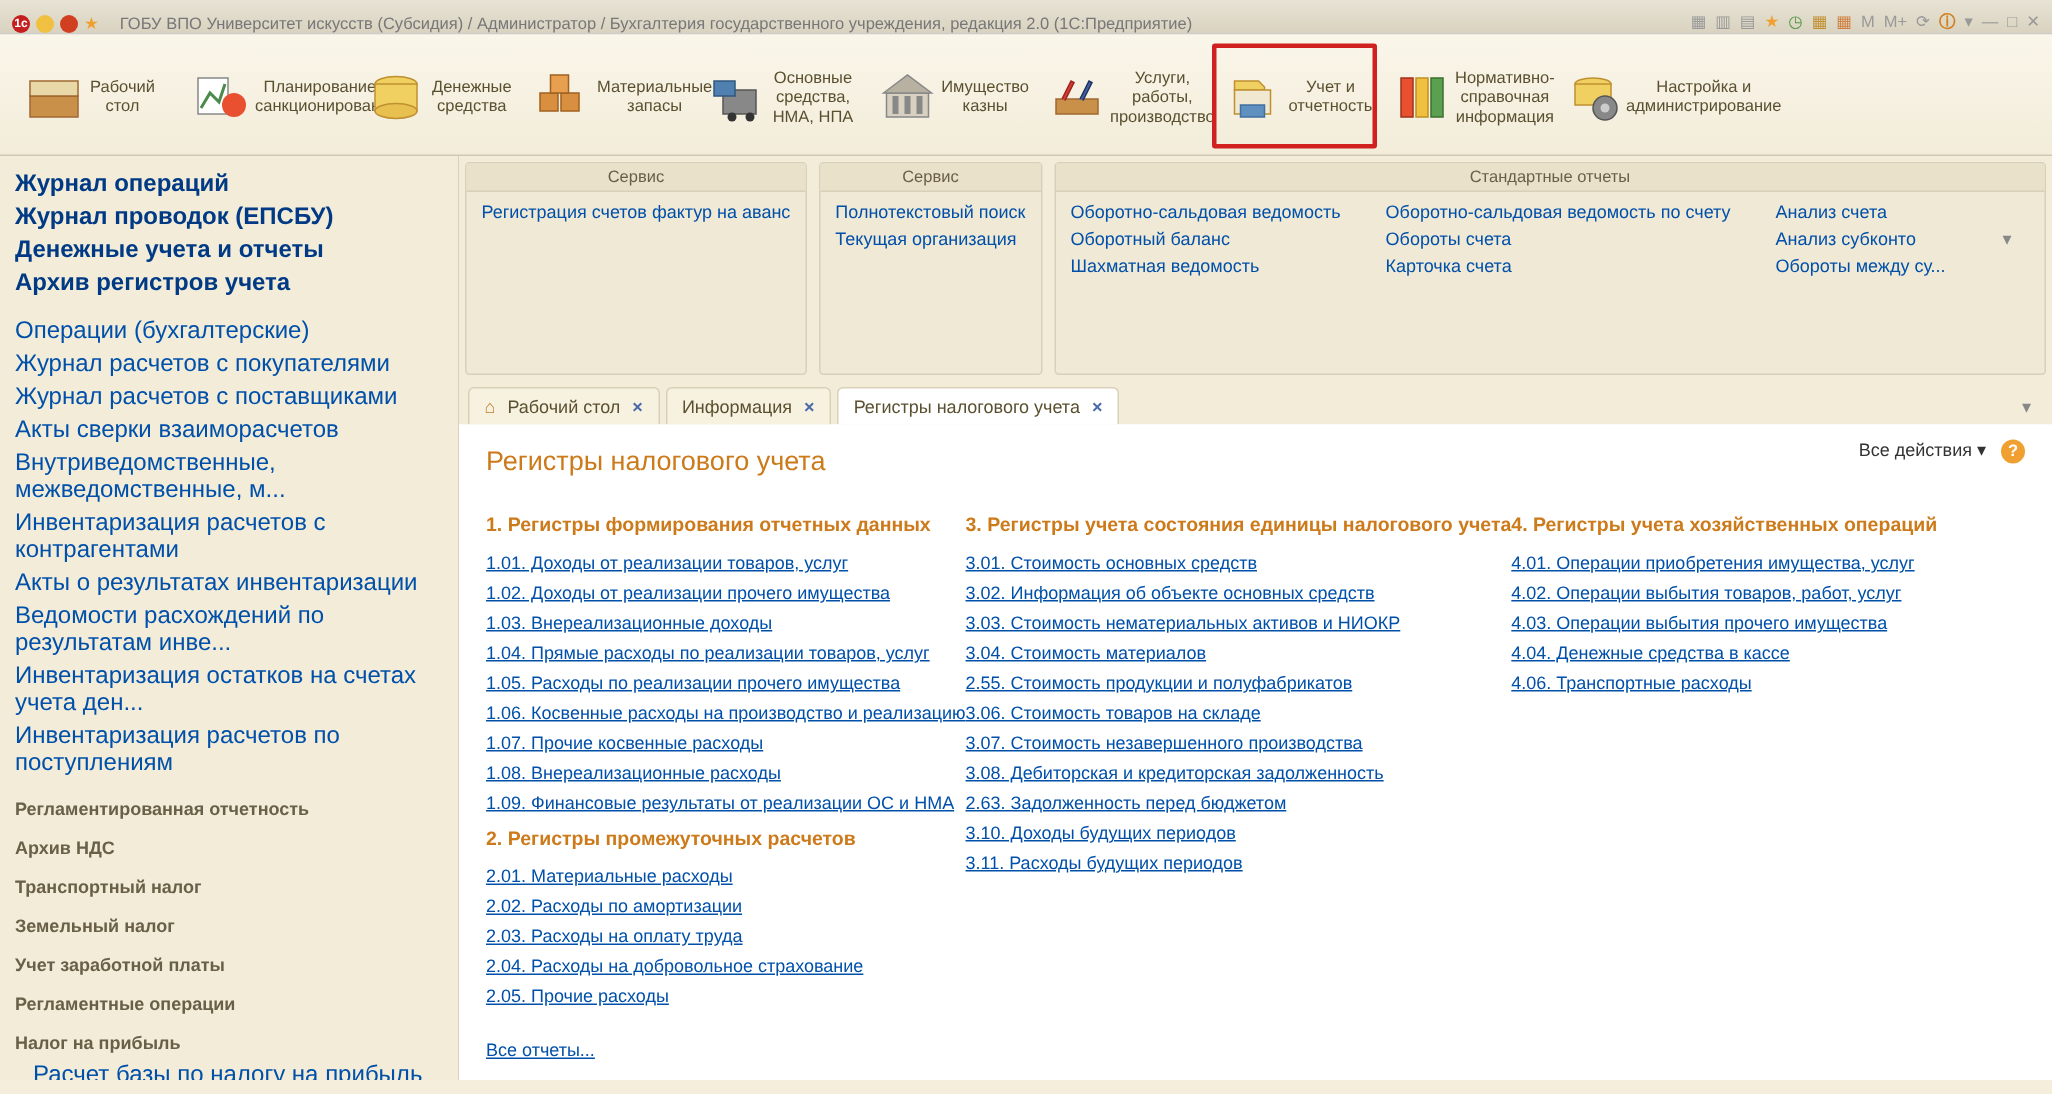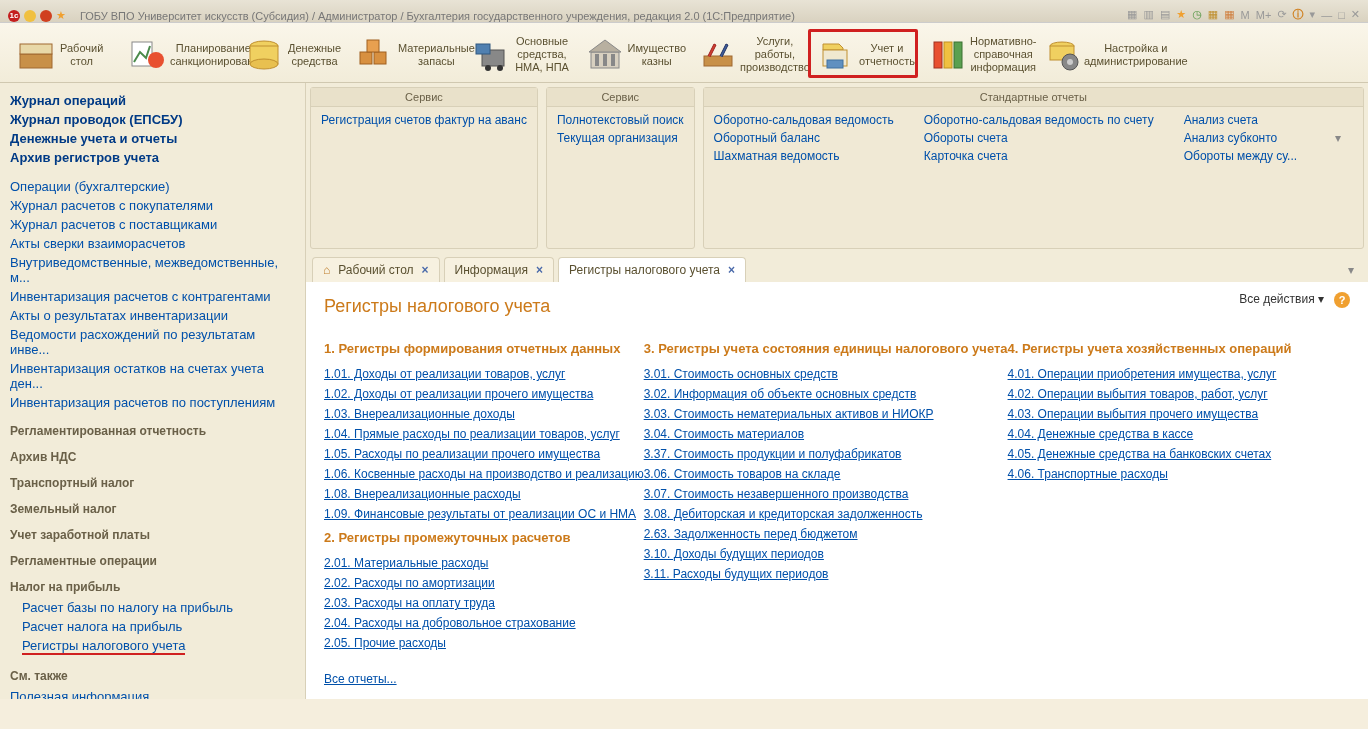--- a/index.html
+++ b/index.html
@@ -6,26 +6,26 @@
 .titlebar{height:22px;background:linear-gradient(#e8e3d5,#d9d2c0);display:flex;align-items:flex-end;padding:0 8px;font-size:11px;color:#666;border-bottom:1px solid #ccc}
 .tb-left{display:flex;align-items:center;gap:4px}
 .tb-dot{width:12px;height:12px;border-radius:50%;display:inline-block}
 .tb-1c{background:#c41e1e;font-size:8px;color:#fff;text-align:center;line-height:12px;font-weight:bold}
 .tb-star{color:#f0a030}
 .tb-title{margin-left:10px;color:#777}
 .tb-right{margin-left:auto;display:flex;gap:6px;align-items:center;color:#999}
 .tb-right span{cursor:default}
 .toolbar{background:linear-gradient(#faf6ea,#f2ecd9);border-bottom:1px solid #d0c8b0;padding:6px 10px 4px;display:flex;gap:6px}
 .tb-item{display:flex;flex-direction:row;align-items:center;width:104px;text-align:center;cursor:pointer;padding:4px 2px;border-radius:3px;color:#5a5030}
-.tb-item.active{border:3px solid #d02020;border-radius:2px;padding:1px 0}
+.tb-item.active{border:3px solid #d02020;border-radius:2px;padding:12px 0}
 .tb-icon{width:48px;height:40px;display:flex;align-items:center;justify-content:center;font-size:30px}
 .tb-label{font-size:11px;line-height:13px;color:#5a5030;margin-top:2px}
 .subbar{display:flex;background:#f2ecd9}
 .left-panel{width:285px;background:#f2ecd9;padding:8px 10px;overflow-y:auto;border-right:1px solid #d8d0b8;height:600px}
-.left-panel a{display:block;color:#0050aa;text-decoration:none;padding:2px 0;font-size:13px;cursor:pointer}
+.left-panel a{display:block;color:#0050aa;text-decoration:none;padding:2px 0;font-size:16px;cursor:pointer}
 .left-panel .bold{font-weight:bold;color:#003a85}
 .left-panel .hdr{font-weight:bold;color:#6a6048;margin:12px 0 4px;font-size:12px}
 .left-panel .indent{padding-left:12px}
 .left-panel .red-under{border-bottom:2px solid #d02020;display:inline-block}
 .svc-row{display:flex;flex:1}
 .svc-block{border:1px solid #d8d0b8;border-radius:3px;margin:4px;background:#f0e9d5}
 .svc-title{text-align:center;font-size:11px;color:#6a6048;padding:3px;background:#e9e1ca;border-bottom:1px solid #d8d0b8}
 .svc-body{padding:4px 10px;display:flex;gap:30px}
 .svc-col a{display:block;color:#0050aa;text-decoration:none;font-size:12px;padding:2px 0;cursor:pointer}
 .svc-drop{width:22px;display:flex;align-items:center;justify-content:center;color:#888;cursor:pointer}
@@ -282,50 +282,50 @@
         <h1>Регистры налогового учета</h1>
         <div class="cols" id="cols">
             <div class="col">
               <h3>1.  Регистры формирования отчетных данных</h3>
               <a>1.01. Доходы от реализации товаров, услуг</a>
               <a>1.02. Доходы от реализации прочего имущества</a>
               <a>1.03. Внереализационные доходы</a>
               <a>1.04. Прямые расходы по реализации товаров, услуг</a>
               <a>1.05. Расходы по реализации прочего имущества</a>
               <a>1.06. Косвенные расходы на производство и реализацию</a>
+              <a>1.07. Прочие косвенные расходы</a>
               <a>1.08. Внереализационные расходы</a>
               <a>1.09. Финансовые результаты от реализации ОС и НМА</a>
               <h3>2.  Регистры промежуточных расчетов</h3>
               <a>2.01. Материальные расходы</a>
               <a>2.02. Расходы по амортизации</a>
               <a>2.03. Расходы на оплату труда</a>
               <a>2.04. Расходы на добровольное страхование</a>
               <a>2.05. Прочие расходы</a>
               <a class="all-link">Все отчеты...</a>
             </div>
             <div class="col">
               <h3>3.  Регистры учета состояния единицы налогового учета</h3>
               <a>3.01. Стоимость основных средств</a>
               <a>3.02. Информация об объекте основных средств</a>
               <a>3.03. Стоимость нематериальных активов и НИОКР</a>
               <a>3.04. Стоимость материалов</a>
-              <a>3.37. Стоимость продукции и полуфабрикатов</a>
+              <a>2.55. Стоимость продукции и полуфабрикатов</a>
               <a>3.06. Стоимость товаров на складе</a>
               <a>3.07. Стоимость незавершенного производства</a>
               <a>3.08. Дебиторская и кредиторская задолженность</a>
               <a>2.63. Задолженность перед бюджетом</a>
               <a>3.10. Доходы будущих периодов</a>
               <a>3.11. Расходы будущих периодов</a>
             </div>
             <div class="col">
               <h3>4.  Регистры учета хозяйственных операций</h3>
               <a>4.01. Операции приобретения имущества, услуг</a>
               <a>4.02. Операции выбытия товаров, работ, услуг</a>
               <a>4.03. Операции выбытия прочего имущества</a>
               <a>4.04. Денежные средства в кассе</a>
-              <a>4.05. Денежные средства на банковских счетах</a>
               <a>4.06. Транспортные расходы</a>
             </div>
           </div>
       </div>
     </div>
   </div>
 </div>
 
 </body></html>

